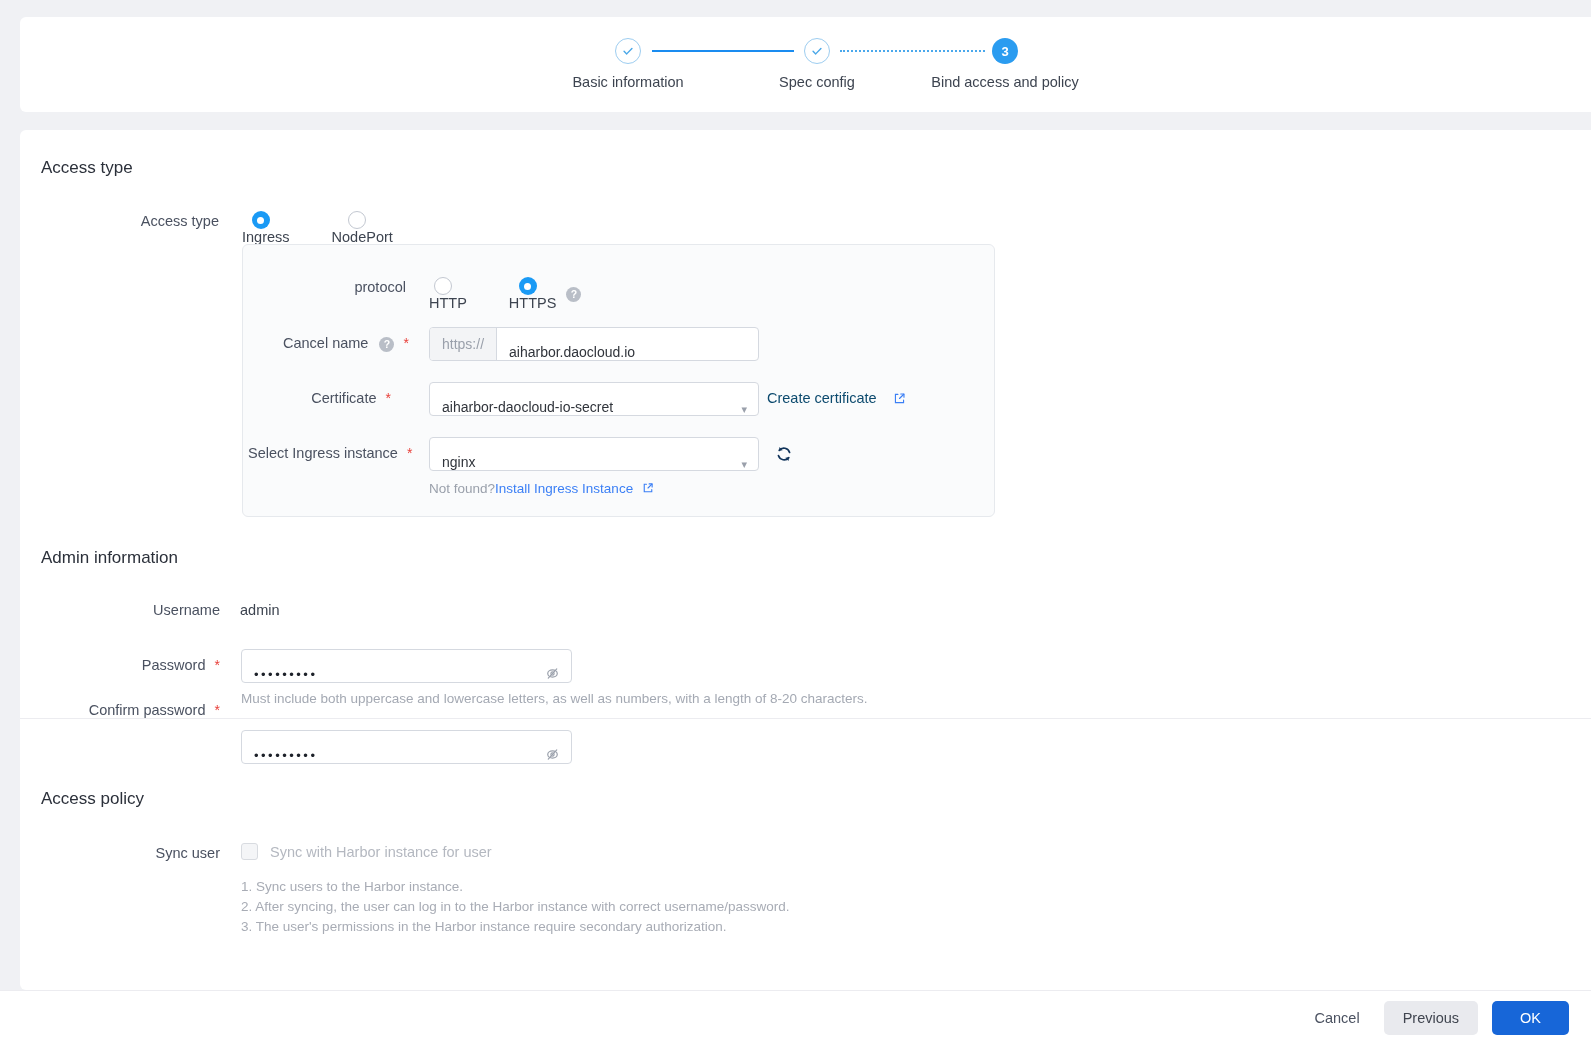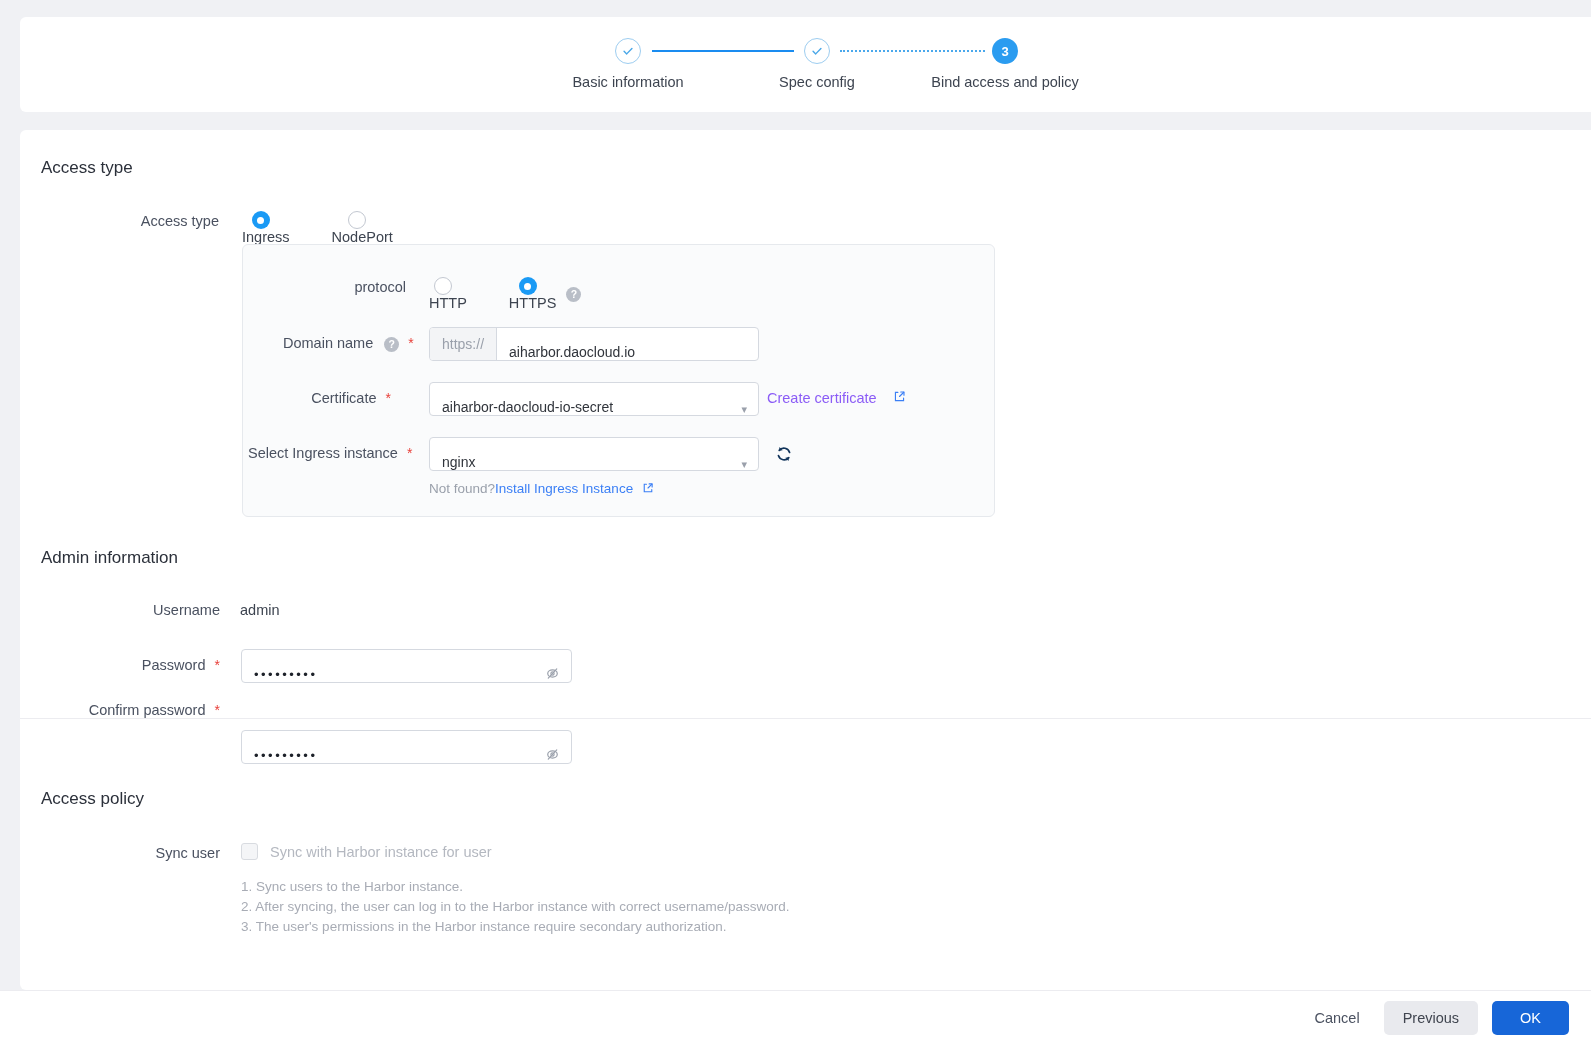--- a/index.html
+++ b/index.html
@@ -219,25 +219,25 @@
     margin-right: 11px;
     color: #9aa0ab;
     font-size: 11px;
     line-height: 1;
   }
   .dots { letter-spacing: 2.5px; font-size: 13px; color: #1d2129; }
 
   .link {
     position: absolute;
     font-size: 14.5px;
-    color: #8b5cf6;
+    color: #0c4a6e;
     text-decoration: none;
     white-space: nowrap;
     display: flex;
-    align-items: flex-start;
+    align-items: center;
     gap: 16px;
   }
   .hint {
     position: absolute;
     font-size: 13.5px;
     color: #9aa0ab;
     white-space: nowrap;
   }
   .hint-strong { color: #3b7ff5; }
 
@@ -408,21 +408,21 @@
         <span class="radio-text">HTTP</span>
       </div>
       <div class="radio-item" style="margin-right:10px;">
         <span class="radio-dot on"></span>
         <span class="radio-text">HTTPS</span>
       </div>
       <span class="help-icon">?</span>
     </div>
 
     <div class="row-label" style="left:40px; top:90px; width:108px;">
-      <span>Domain name</span>
+      <span>Cancel name</span>
       <span class="help-icon" style="margin-left:7px;">?</span>
       <span class="req">*</span>
     </div>
 
     <div class="field-box" style="left:186px; top:82px; width:330px;">
       <span class="addon">https://</span>
       <span class="field-text">aiharbor.daocloud.io</span>
     </div>
 
     <div class="row-label" style="left:40px; top:145px; width:108px;">
@@ -488,20 +488,21 @@
     <span class="field-text dots">•••••••••</span>
     <span class="eye">
       <svg width="17" height="17" viewBox="0 0 20 20" fill="none">
         <ellipse cx="10" cy="10" rx="5.6" ry="4.2" stroke="#9aa0ab" stroke-width="1.4"></ellipse>
         <circle cx="10" cy="10" r="1.9" stroke="#9aa0ab" stroke-width="1.4"></circle>
         <path d="M5 15.4L15 4.6" stroke="#9aa0ab" stroke-width="1.4" stroke-linecap="round"></path>
       </svg>
     </span>
   </div>
 
+  <div class="helper-text" style="left:221px; top:561px;">Must include both uppercase and lowercase letters, as well as numbers, with a length of 8-20 characters.</div>
 
   <div class="seam" style="top:588px;"></div>
 
   <div class="row-label" style="left:60px; top:572px; width:140px;">
     <span>Confirm password</span>
     <span class="req">*</span>
   </div>
 
   <div class="field-box" style="left:221px; top:600px; width:331px;">
     <span class="field-text dots">•••••••••</span>

